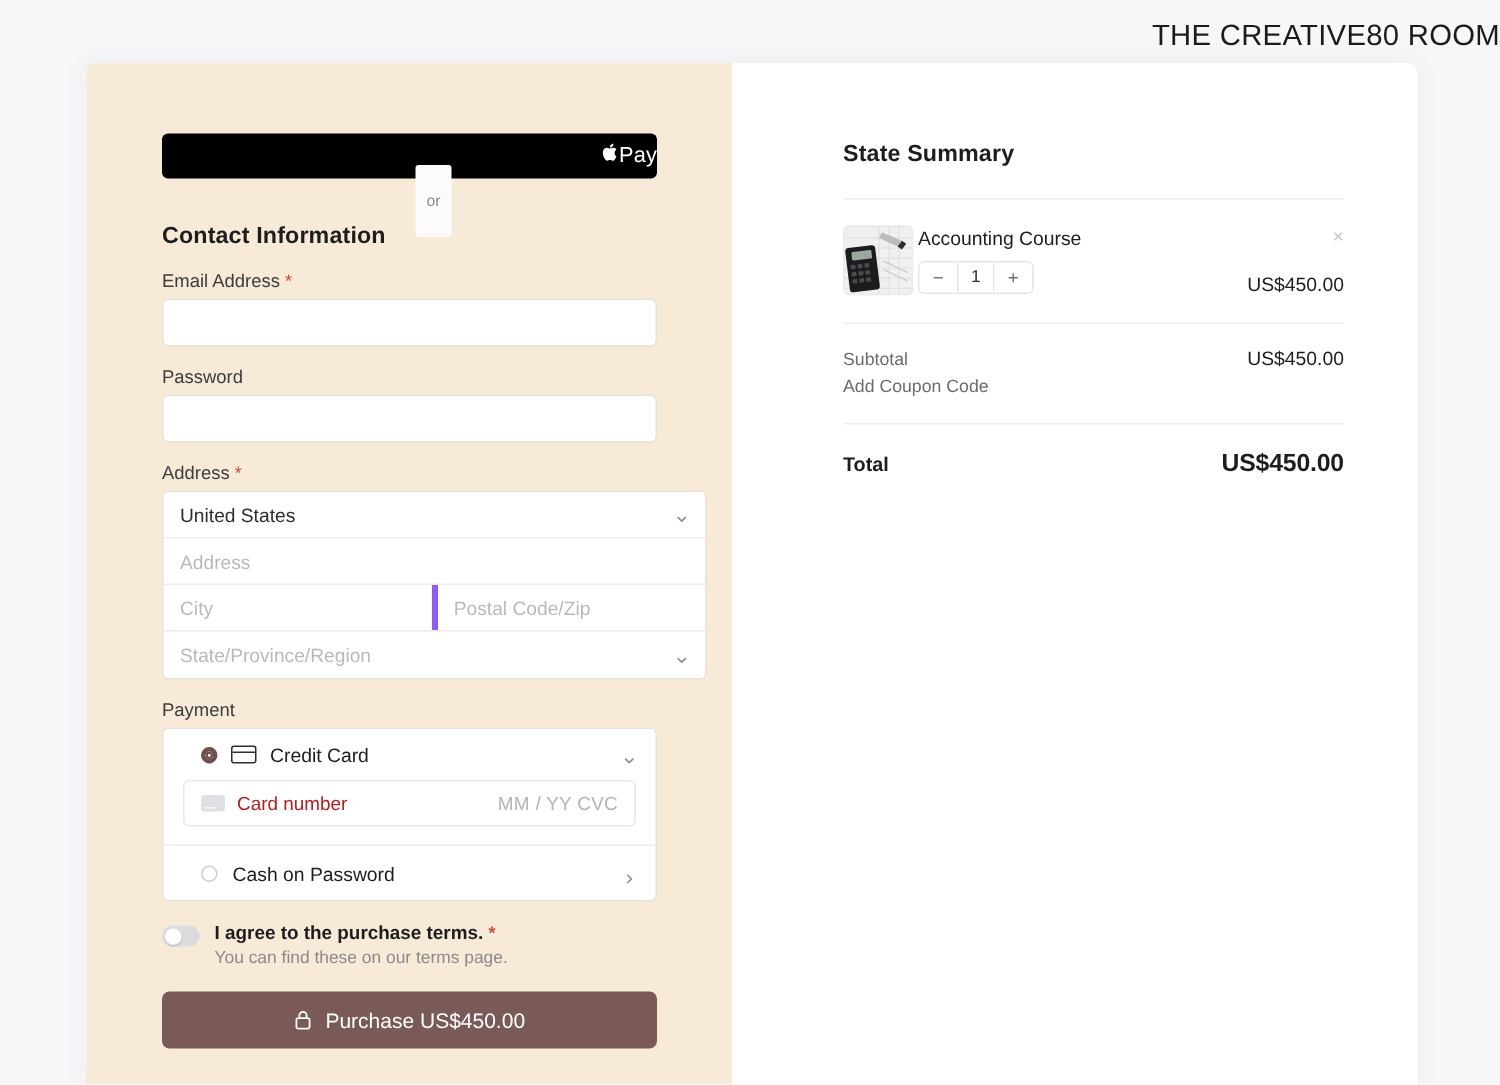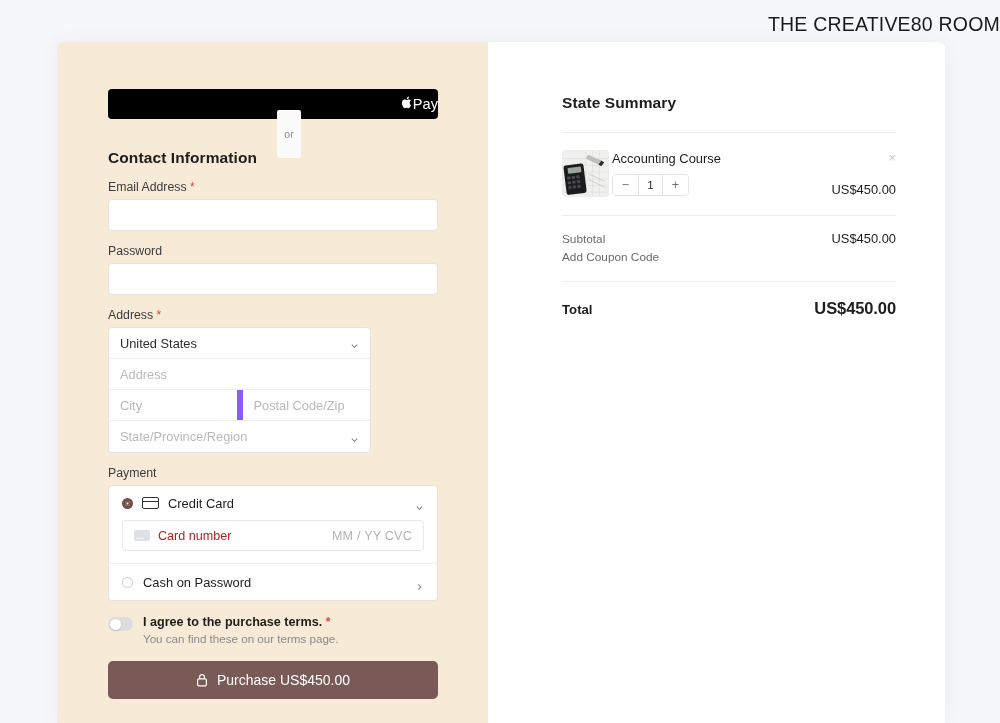--- a/index.html
+++ b/index.html
@@ -107,21 +107,21 @@
     color: #333;
     font-family: "Liberation Sans", sans-serif;
     outline: none;
   }
   .text-input::placeholder { color: #b4b4b6; }
 
   .field-block { margin-bottom: 13px; }
 
   
   .address-group {
-    width: 263px;
+    width: 363px;
     border: 1px solid #e6e3dd;
     border-radius: 4px;
     background: #fff;
     overflow: hidden;
   }
   .addr-row {
     display: flex;
     border-bottom: 1px solid #ededea;
     height: 31px;
     align-items: center;
@@ -129,21 +129,21 @@
   .addr-row:last-child { border-bottom: none; }
   .addr-cell {
     flex: 1;
     height: 100%;
     display: flex;
     align-items: center;
     padding: 0 11px;
     font-size: 12.8px;
     position: relative;
   }
-  .addr-cell + .addr-cell { border-left: 6px solid #8b5cf6; }
+  .addr-cell + .addr-cell { border-left: 4px solid #8b5cf6; }
   .addr-value { color: #2d2d2f; }
   .addr-placeholder { color: #b9b9bb; }
   .chev {
     position: absolute;
     right: 11px;
     top: 50%;
     transform: translateY(-50%);
     width: 9px; height: 9px;
     color: #8b8b8e;
   }
@@ -153,21 +153,21 @@
     width: 330px;
     border: 1px solid #e6e3dd;
     border-radius: 4px;
     background: #fff;
     overflow: hidden;
   }
   .pay-opt {
     display: flex;
     align-items: center;
     height: 34px;
-    padding: 0 13px;
+    padding: 0 25px;
     gap: 9px;
     position: relative;
     cursor: pointer;
   }
   .radio-on, .radio-off {
     width: 11px; height: 11px;
     border-radius: 50%;
     flex: 0 0 auto;
   }
   .radio-on {

